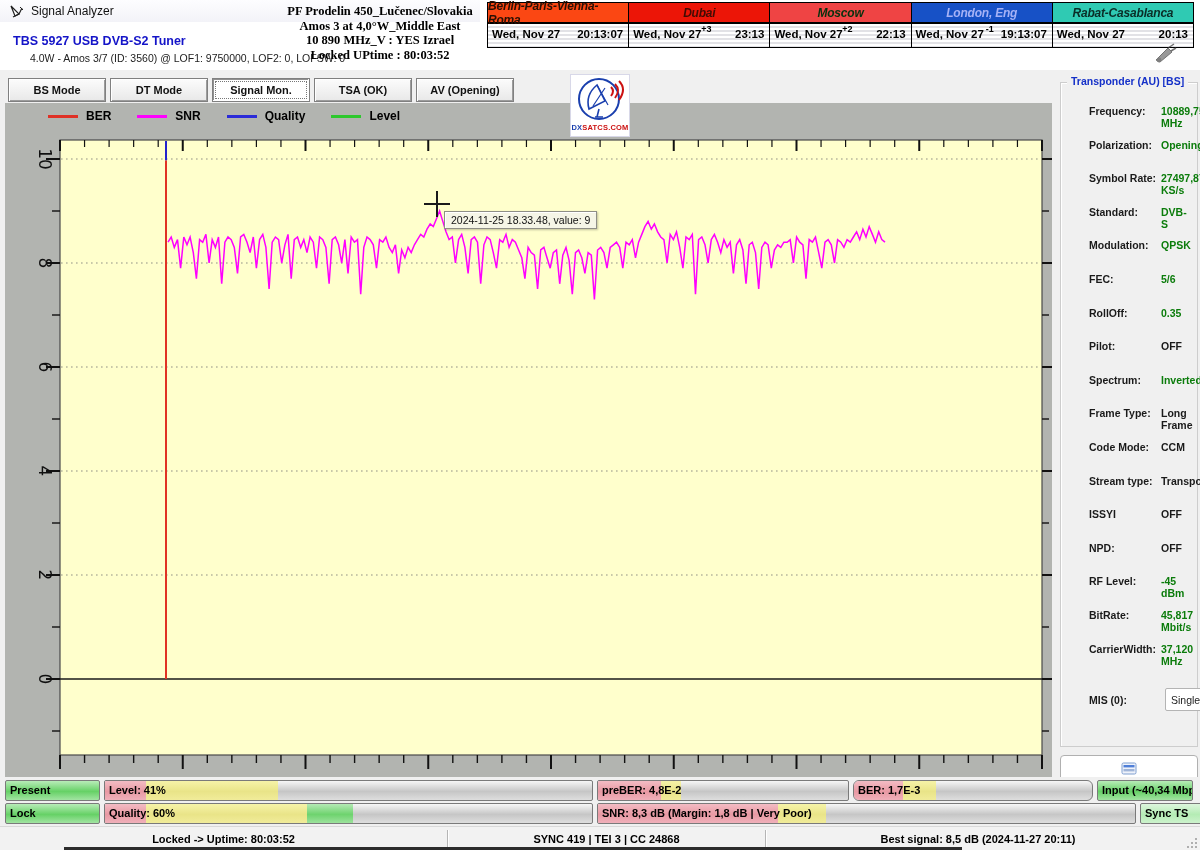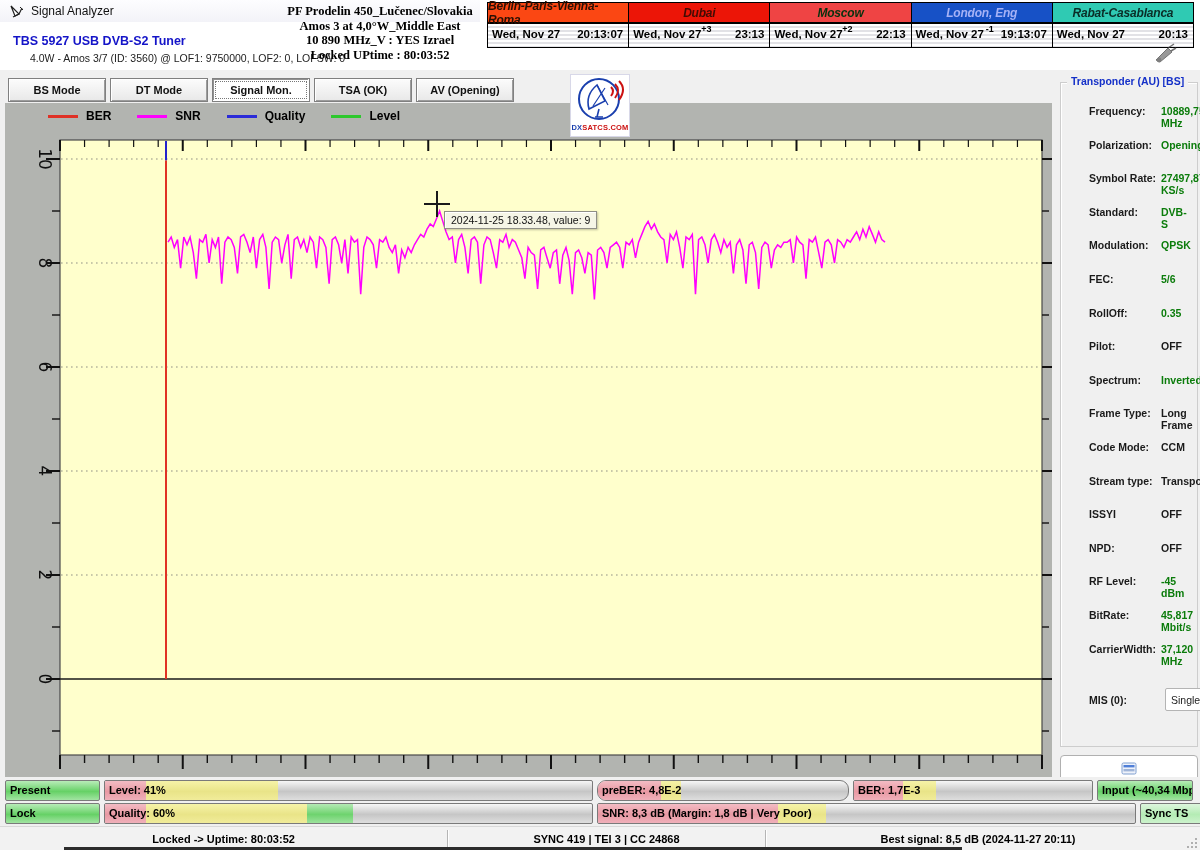--- a/index.html
+++ b/index.html
@@ -78,21 +78,21 @@
   .bar-row{position:absolute;left:5px;display:flex;gap:4px;}
   .pbar{position:relative;height:19px;border:1px solid #7a7a7a;border-radius:2px;overflow:hidden;
         background:linear-gradient(#f6f6f6,#c6c6c6 55%,#dedede);}
   .pbar .seg{position:absolute;top:0;bottom:0;}
   .pbar .lbl{position:absolute;left:4px;top:2.5px;font-size:11px;font-weight:bold;color:#000;white-space:nowrap;z-index:3;}
   .seg.pink{background:linear-gradient(#f3bcc4,#e899a3 55%,#f0b0ba);}
   .seg.yellow{background:linear-gradient(#f6f3a8,#e9e488 55%,#f1ec9a);}
   .seg.green{background:linear-gradient(#b4e9b4,#6ed36e 55%,#9ce29c);}
   .pbar.fullgreen{background:linear-gradient(#b8ecb8,#66d166 55%,#a2e4a2);}
   .pbar.lightgreen{background:linear-gradient(#ddf6dd,#b4ecb4 55%,#ccf2cc);}
-  .w-small{width:93px;} .w-long{width:487px;} .w-med1{width:250px;border-radius:9px;} .w-med2{width:238px;}
+  .w-small{width:93px;} .w-long{width:487px;} .w-med1{width:250px;} .w-med2{width:238px;border-radius:6px;}
   .w-right{width:94px;} .w-wide{width:494px;padding-left:43px;}
   
   .statusbar{position:absolute;left:0;top:826px;width:1200px;height:24px;background:#f2f2f2;
              border-top:1px solid #d9d9d9;font-size:11px;font-weight:bold;color:#000;}
   .sb-seg{position:absolute;top:0;height:100%;display:flex;align-items:center;justify-content:center;}
   .sb-sep{position:absolute;top:3px;bottom:3px;width:1px;background:#b5b5b5;box-shadow:1px 0 0 #ffffff;}
   .grip{position:absolute;right:2px;bottom:2px;width:12px;height:12px;}
   .bottom-edge{position:absolute;left:64px;top:847px;width:898px;height:3px;background:#2c2c2c;}
 </style>
 </head>

